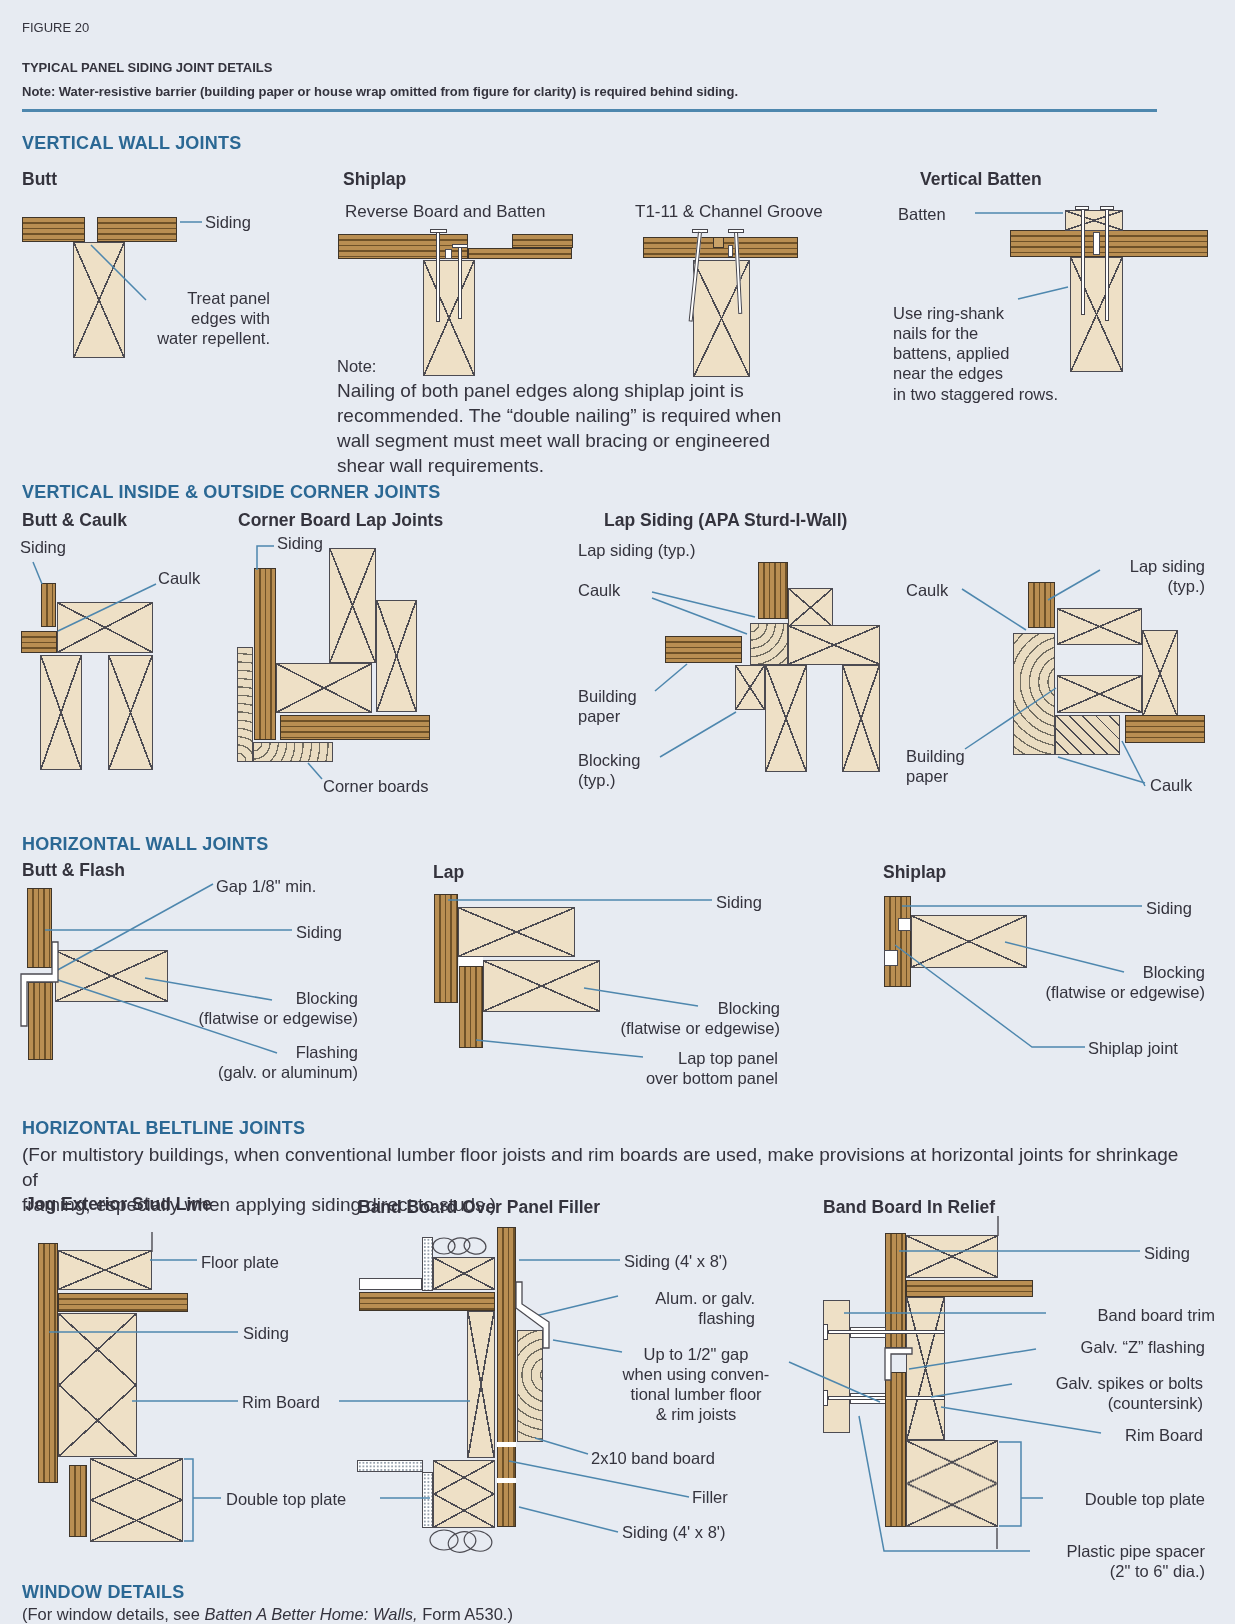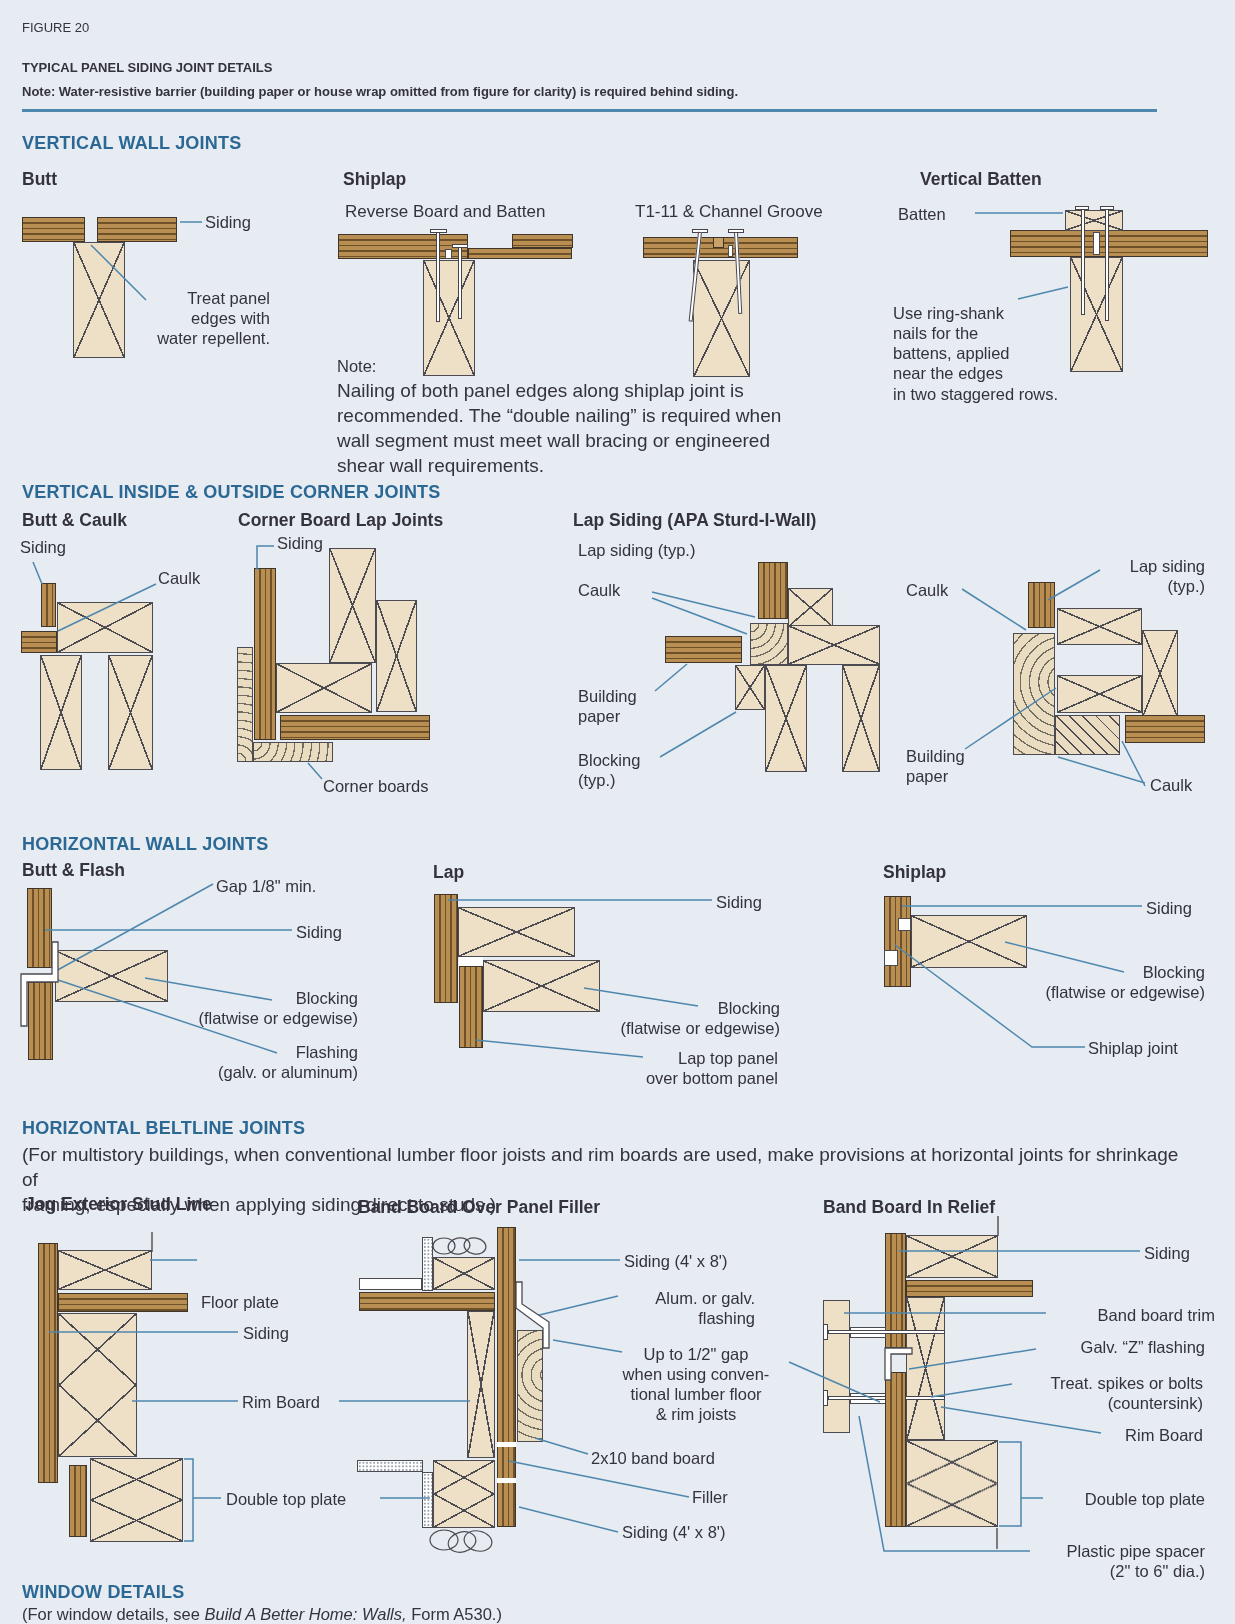--- a/index.html
+++ b/index.html
@@ -111,21 +111,21 @@
 <div class="abs lbl" style="left:277px;top:533px">Siding</div>
 <div class="abs grain g-bl" style="left:237px;top:647px;width:16px;height:115px"></div>
 <div class="abs wd-v" style="left:254px;top:568px;width:22px;height:172px"></div>
 <div class="abs lum" style="left:329px;top:548px;width:47px;height:115px"></div>
 <div class="abs lum" style="left:376px;top:600px;width:41px;height:112px"></div>
 <div class="abs lum" style="left:276px;top:663px;width:96px;height:50px"></div>
 <div class="abs wd-h" style="left:280px;top:715px;width:150px;height:25px"></div>
 <div class="abs grain g-tl" style="left:253px;top:742px;width:80px;height:20px"></div>
 <div class="abs lbl" style="left:323px;top:776px">Corner boards</div>
 
-<div class="abs h-dark" style="left:573px;top:510px">Lap Siding (APA Sturd-I-Wall)</div>
+<div class="abs h-dark" style="left:604px;top:510px">Lap Siding (APA Sturd-I-Wall)</div>
 <div class="abs lbl" style="left:578px;top:540px">Lap siding (typ.)</div>
 <div class="abs lbl" style="left:578px;top:580px">Caulk</div>
 <div class="abs wd-v" style="left:758px;top:562px;width:30px;height:57px"></div>
 <div class="abs lum" style="left:788px;top:588px;width:45px;height:39px"></div>
 <div class="abs grain g-tl" style="left:750px;top:623px;width:38px;height:42px"></div>
 <div class="abs lum" style="left:788px;top:625px;width:92px;height:40px"></div>
 <div class="abs wd-h" style="left:665px;top:636px;width:77px;height:27px"></div>
 <div class="abs lum" style="left:735px;top:665px;width:30px;height:45px"></div>
 <div class="abs lum" style="left:765px;top:665px;width:42px;height:107px"></div>
 <div class="abs lum" style="left:842px;top:665px;width:38px;height:107px"></div>
@@ -187,21 +187,21 @@
 <div class="abs note" style="left:22px;top:1142px;width:1160px">(For multistory buildings, when conventional lumber floor joists and rim boards are used, make provisions at horizontal joints for shrinkage of
 framing, especially when applying siding direct to studs.)</div>
 
 <div class="abs h-dark" style="left:25px;top:1194px">Jog Exterior Stud Line</div>
 <div class="abs wd-v" style="left:38px;top:1243px;width:20px;height:240px"></div>
 <div class="abs lum" style="left:58px;top:1250px;width:94px;height:40px"></div>
 <div class="abs wd-h" style="left:58px;top:1293px;width:130px;height:19px"></div>
 <div class="abs lum x2" style="left:58px;top:1313px;width:79px;height:144px"></div>
 <div class="abs wd-v" style="left:69px;top:1465px;width:18px;height:72px"></div>
 <div class="abs lum x2" style="left:90px;top:1458px;width:93px;height:84px"></div>
-<div class="abs lbl" style="left:201px;top:1292px">Floor plate</div>
+<div class="abs lbl" style="left:201px;top:1252px">Floor plate</div>
 <div class="abs lbl" style="left:243px;top:1323px">Siding</div>
 <div class="abs lbl" style="left:242px;top:1392px">Rim Board</div>
 <div class="abs lbl" style="left:226px;top:1489px">Double top plate</div>
 
 <div class="abs h-dark" style="left:358px;top:1197px">Band Board Over Panel Filler</div>
 <div class="abs" style="left:431px;top:1234px;width:58px;height:24px">
   <svg width="58" height="24" viewBox="0 0 58 24">
       <g fill="none" stroke="#4c4b52" stroke-width="1.2">
         <ellipse cx="13" cy="12" rx="11" ry="8"></ellipse>
         <ellipse cx="28" cy="12" rx="11" ry="8" transform="rotate(-12 28 12)"></ellipse>
@@ -251,29 +251,29 @@
 <div class="abs wht" style="left:850px;top:1393px;width:36px;height:11px"></div>
 <div class="nh" style="left:823px;top:1324px;width:5px;height:16px"></div>
 <div class="nail" style="left:828px;top:1330px;width:117px;height:4px"></div>
 <div class="nh" style="left:823px;top:1390px;width:5px;height:16px"></div>
 <div class="nail" style="left:828px;top:1396px;width:117px;height:4px"></div>
 <div class="abs wd-v" style="left:885px;top:1372px;width:21px;height:155px"></div>
 <div class="abs lum x2" style="left:906px;top:1440px;width:92px;height:87px"></div>
 <div class="abs lbl" style="left:1144px;top:1243px">Siding</div>
 <div class="abs lbl tr" style="left:1012px;top:1305px;width:203px">Band board trim</div>
 <div class="abs lbl tr" style="left:1000px;top:1337px;width:205px">Galv. “Z” flashing</div>
-<div class="abs lbl tr" style="left:997px;top:1373px;width:206px">Treat. spikes or bolts
+<div class="abs lbl tr" style="left:997px;top:1373px;width:206px">Galv. spikes or bolts
 (countersink)</div>
 <div class="abs lbl tr" style="left:997px;top:1425px;width:206px">Rim Board</div>
 <div class="abs lbl tr" style="left:1000px;top:1489px;width:205px">Double top plate</div>
 <div class="abs lbl tr" style="left:997px;top:1541px;width:208px">Plastic pipe spacer
 (2" to 6" dia.)</div>
 
 <div class="abs h-blue" style="left:22px;top:1582px">WINDOW DETAILS</div>
-<div class="abs lbl" style="left:22px;top:1604px"><span>(For window details, see </span><span class="it">Build A Better Home: Walls,</span><span> Form A530.)</span></div>
+<div class="abs lbl" style="left:22px;top:1604px"><span>(For window details, see </span><span class="it">Batten A Better Home: Walls,</span><span> Form A530.)</span></div>
 
 <svg class="ov" width="1235" height="1624" viewBox="0 0 1235 1624">
   <g stroke="#4e87ae" stroke-width="1.5" fill="none">
     <line x1="180" y1="222" x2="202" y2="222"></line>
     <line x1="91" y1="245" x2="146" y2="300"></line>
     <line x1="975" y1="213" x2="1063" y2="213"></line>
     <line x1="1018" y1="299" x2="1068" y2="287"></line>
     <line x1="33" y1="562" x2="42" y2="584"></line>
     <line x1="156" y1="584" x2="58" y2="631"></line>
     <polyline points="274,546 257,546 257,570"></polyline>

